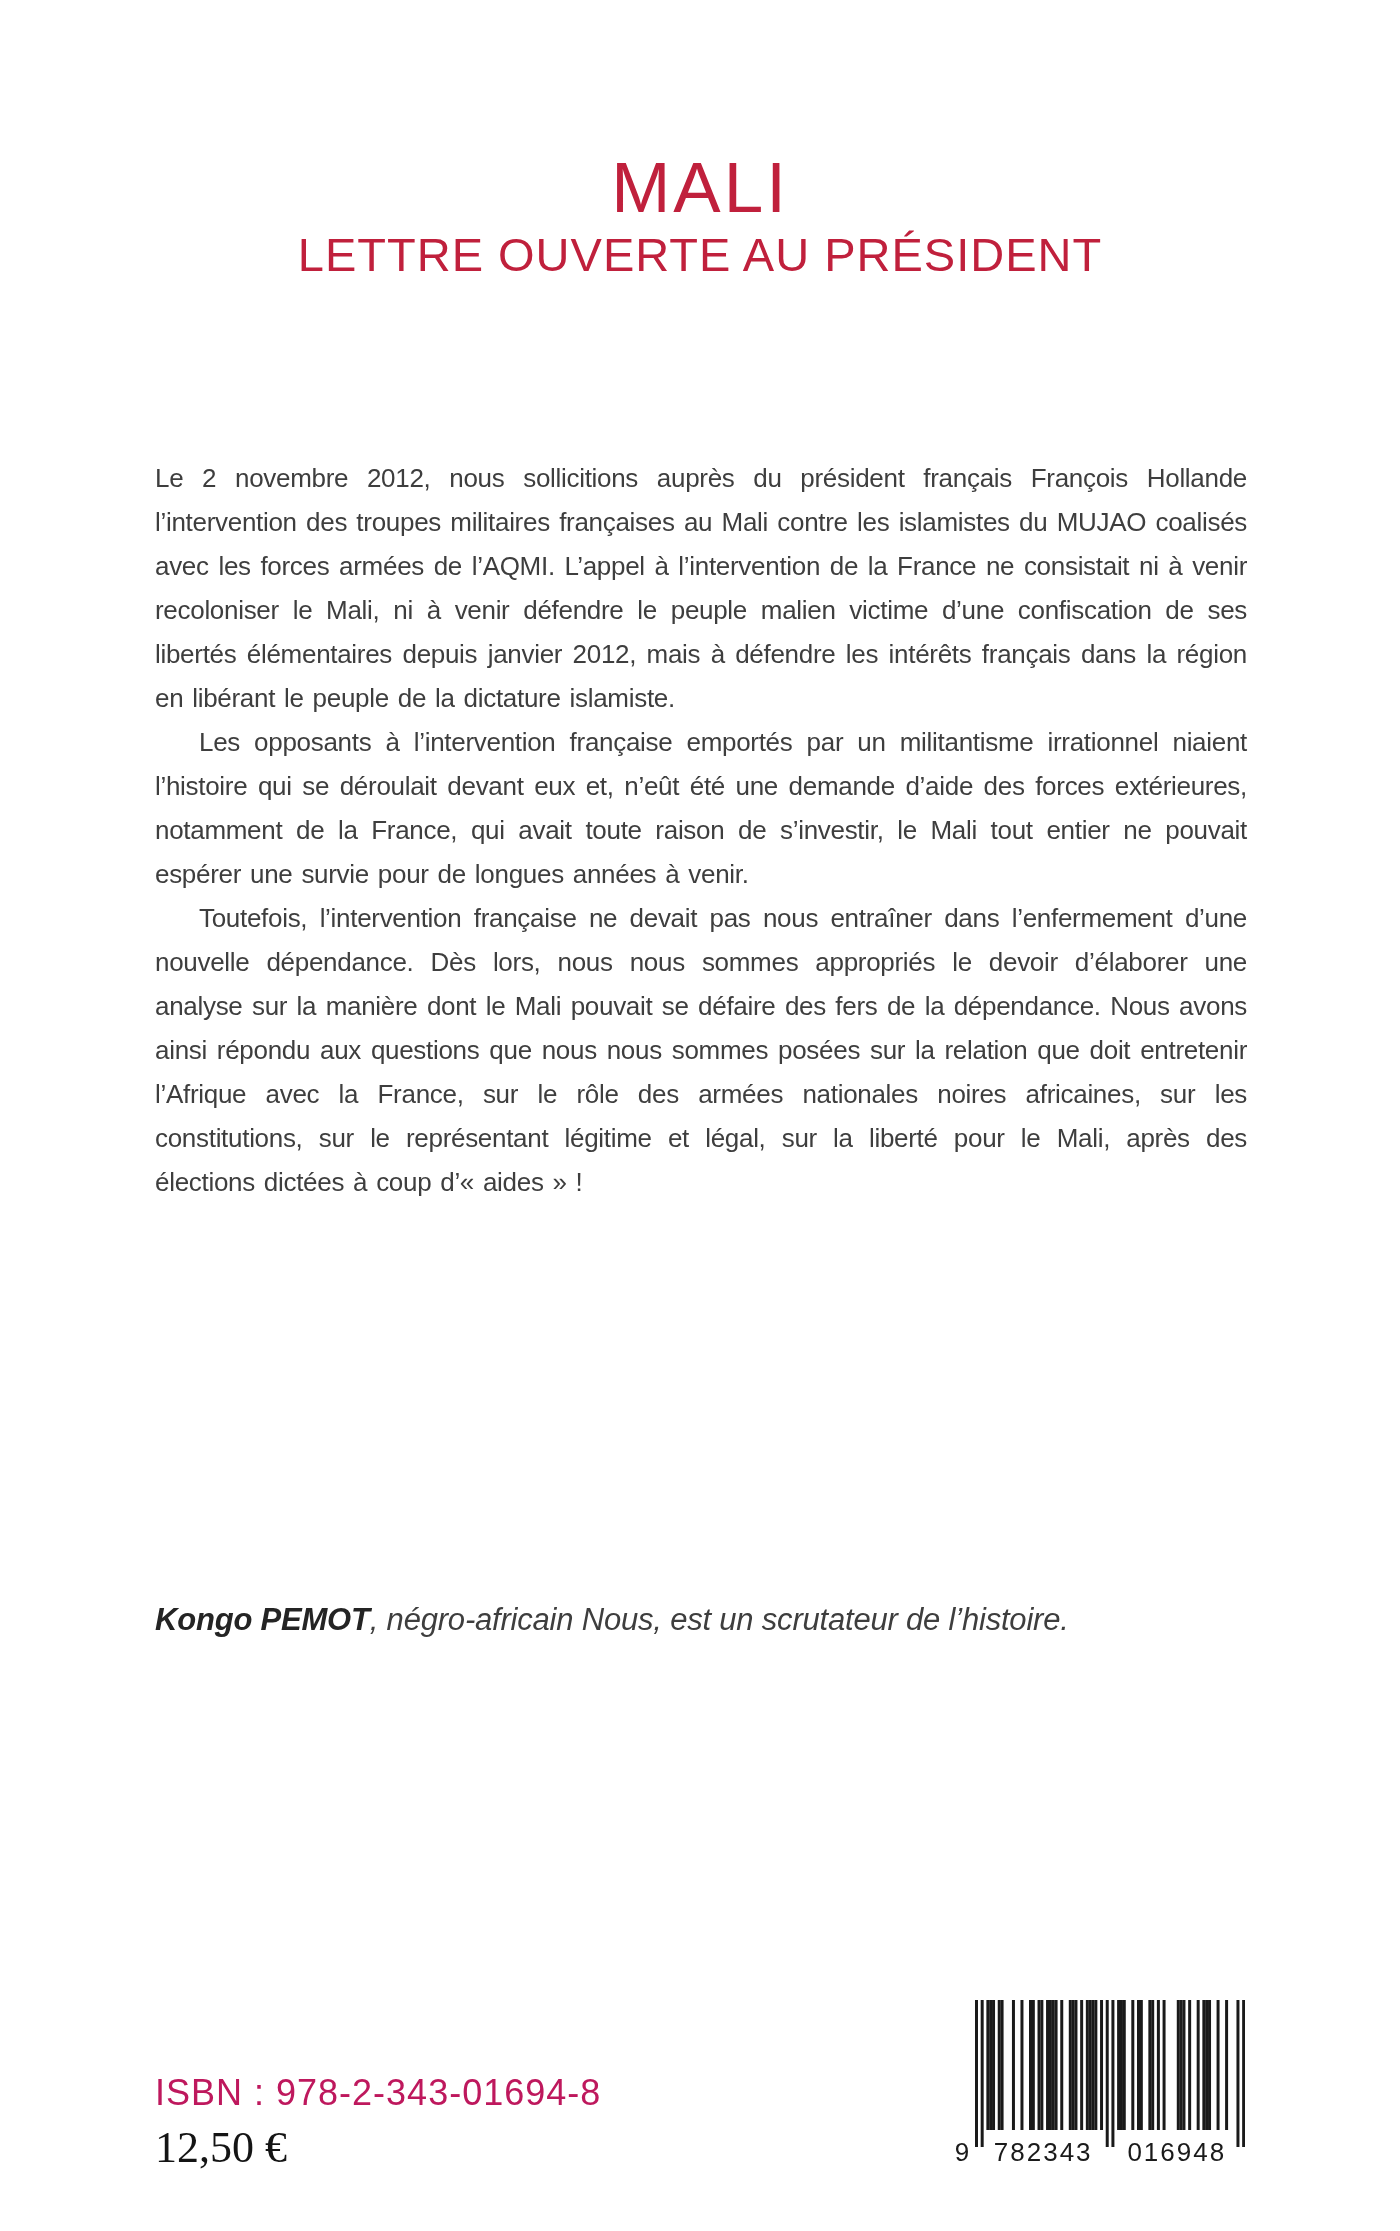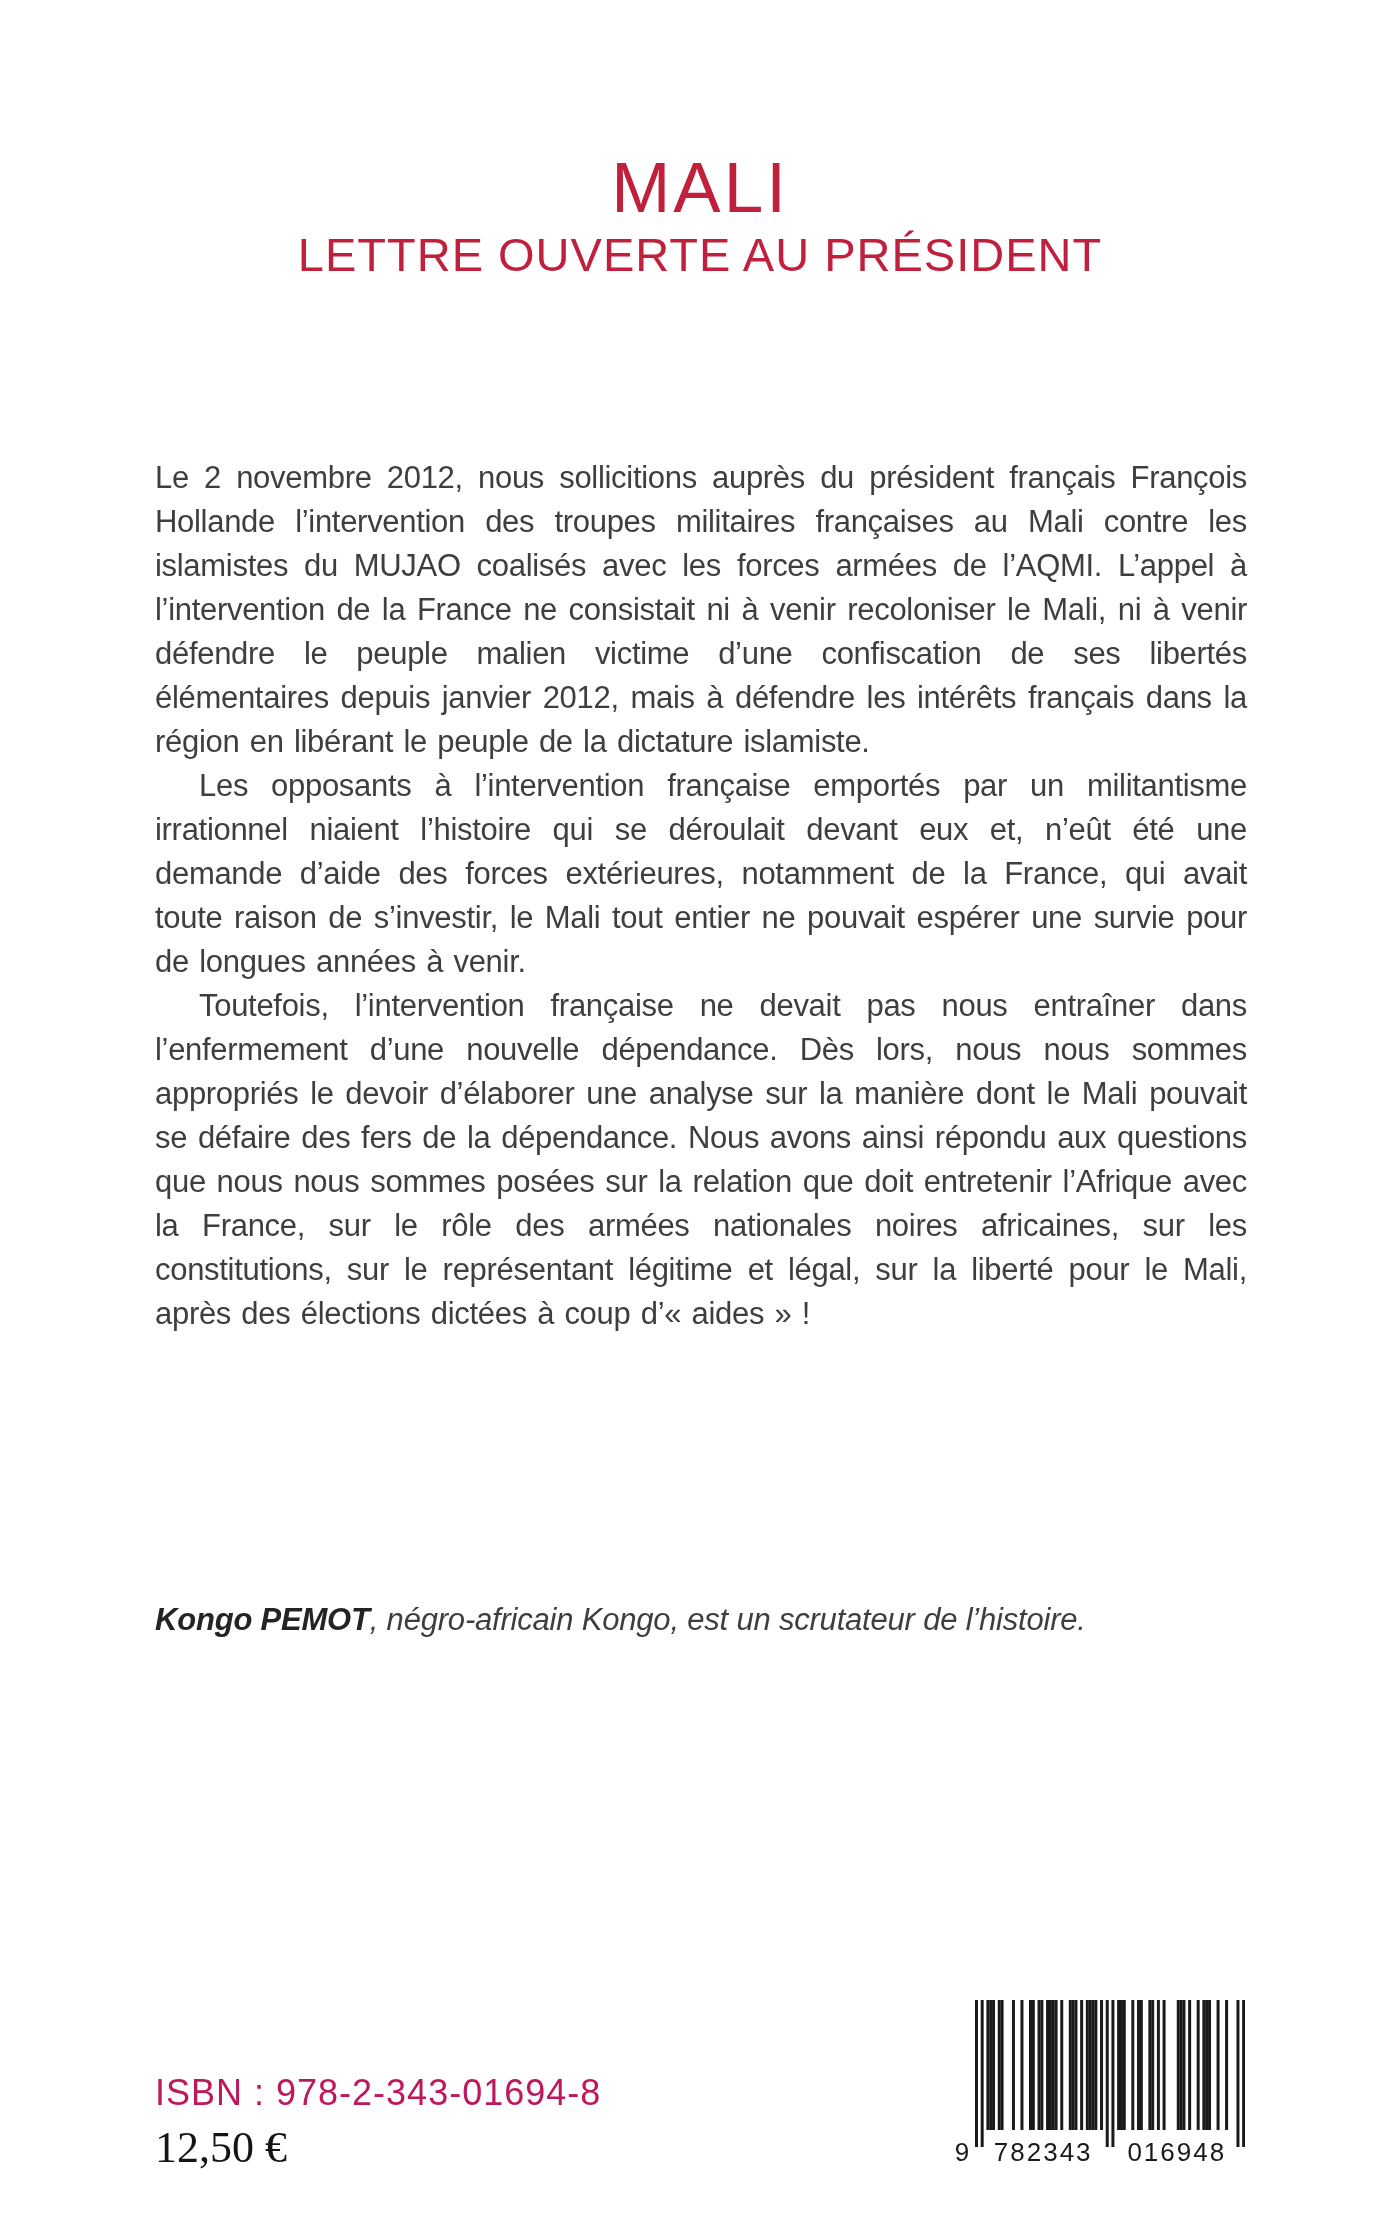--- a/index.html
+++ b/index.html
@@ -35,21 +35,21 @@
     font-size: 47px;
     font-weight: 400;
     letter-spacing: 1px;
     line-height: 1.0;
   }
   .synopsis {
     position: absolute;
     top: 456px;
     left: 155px;
     width: 1092px;
-    font-size: 31px;
+    font-size: 26px;
     line-height: 44px;
     color: #3e3e3e;
     text-align: justify;
     word-spacing: 2px;
     letter-spacing: -0.3px;
   }
   .synopsis p {
     margin: 0;
     padding: 0;
   }
@@ -116,21 +116,21 @@
     <h1 class="title-main">MALI</h1>
     <h2 class="title-sub">LETTRE OUVERTE AU PRÉSIDENT</h2>
   </header>
 
   <section class="synopsis">
     <p>Le 2 novembre 2012, nous sollicitions auprès du président français François Hollande l’intervention des troupes militaires françaises au Mali contre les islamistes du MUJAO coalisés avec les forces armées de l’AQMI. L’appel à l’intervention de la France ne consistait ni à venir recoloniser le Mali, ni à venir défendre le peuple malien victime d’une confiscation de ses libertés élémentaires depuis janvier 2012, mais à défendre les intérêts français dans la région en libérant le peuple de la dictature islamiste.</p>
     <p class="indent">Les opposants à l’intervention française emportés par un militantisme irrationnel niaient l’histoire qui se déroulait devant eux et, n’eût été une demande d’aide des forces extérieures, notamment de la France, qui avait toute raison de s’investir, le Mali tout entier ne pouvait espérer une survie pour de longues années à venir.</p>
     <p class="indent">Toutefois, l’intervention française ne devait pas nous entraîner dans l’enfermement d’une nouvelle dépendance. Dès lors, nous nous sommes appropriés le devoir d’élaborer une analyse sur la manière dont le Mali pouvait se défaire des fers de la dépendance. Nous avons ainsi répondu aux questions que nous nous sommes posées sur la relation que doit entretenir l’Afrique avec la France, sur le rôle des armées nationales noires africaines, sur les constitutions, sur le représentant légitime et légal, sur la liberté pour le Mali, après des élections dictées à coup d’« aides » !</p>
   </section>
 
-  <p class="author-note"><span class="author-name">Kongo PEMOT</span><span>, négro-africain Kongo, est un scrutateur de l’histoire.</span></p>
+  <p class="author-note"><span class="author-name">Kongo PEMOT</span><span>, négro-africain Nous, est un scrutateur de l’histoire.</span></p>
 
 
   <div class="isbn">ISBN : 978-2-343-01694-8</div>
 
   <div class="price">12,50 €</div>
 
   <div class="barcode">
     <svg id="barcode-svg" width="290" height="165" xmlns="http://www.w3.org/2000/svg">
         <rect x="20.00" y="0" width="2.99" height="147" fill="#1a1a1a"></rect>
         <rect x="25.68" y="0" width="2.99" height="147" fill="#1a1a1a"></rect>

